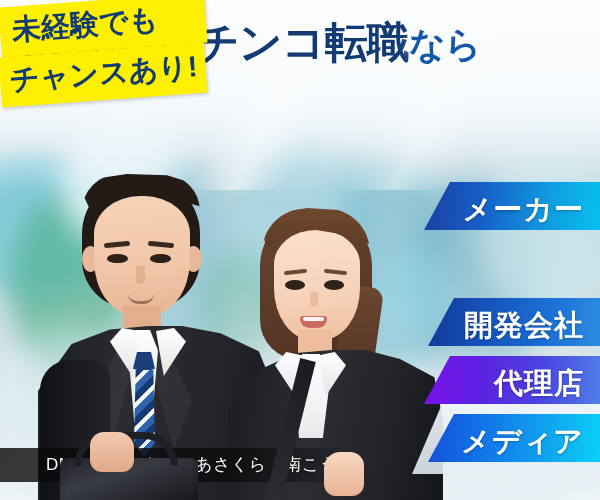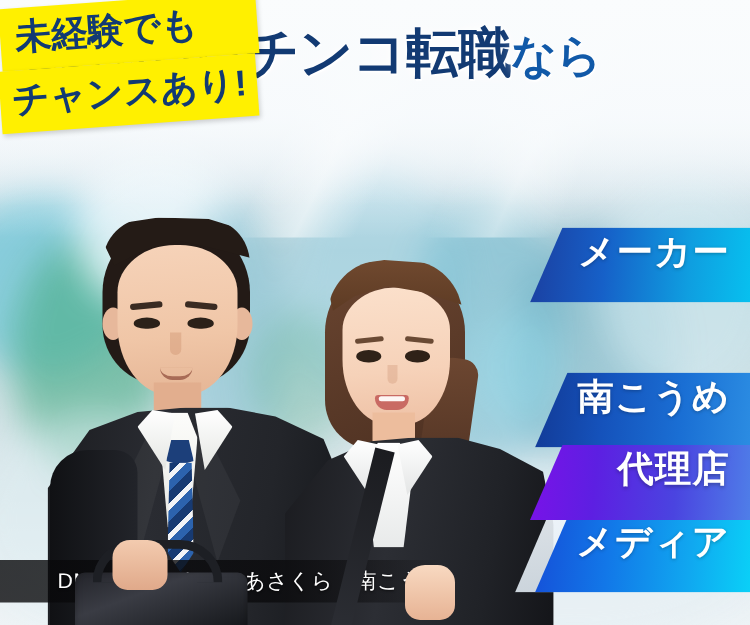--- a/index.html
+++ b/index.html
@@ -257,23 +257,23 @@
     padding: 4px 8px 6px 10px;
     font-size: 29px;
     transform: rotate(-4.2deg);
   }
 
   
   .tabs { position: absolute; left: 0; top: 0; width: 600px; height: 500px; pointer-events: none; }
   .tab {
     position: absolute;
     right: 0;
-    height: 60px;
+    height: 48px;
     display: flex;
-    align-items: flex-start;
+    align-items: flex-end;
     justify-content: flex-end;
     padding-right: 16px;
     box-sizing: border-box;
     clip-path: polygon(26px 0%, 100% 0%, 100% 100%, 0% 100%);
     pointer-events: auto;
   }
   .tab .tab-label {
     color: #ffffff;
     font-size: 29px;
     font-weight: 700;
@@ -394,21 +394,21 @@
     <div class="badge-bar badge-2">チャンスあり!</div>
   </div>
 
   <div class="tabs">
     <div class="tab-5-plate"></div>
 
     <div class="tab tab-1">
       <span class="tab-label">メーカー</span>
     </div>
     <div class="tab tab-3">
-      <span class="tab-label">南こうめ</span>
+      <span class="tab-label">開発会社</span>
     </div>
     <div class="tab tab-5">
       <span class="tab-label">メディア</span>
     </div>
     <div class="tab tab-4">
       <span class="tab-label">代理店</span>
     </div>
   </div>
 
   <div class="credit-strip"></div>

